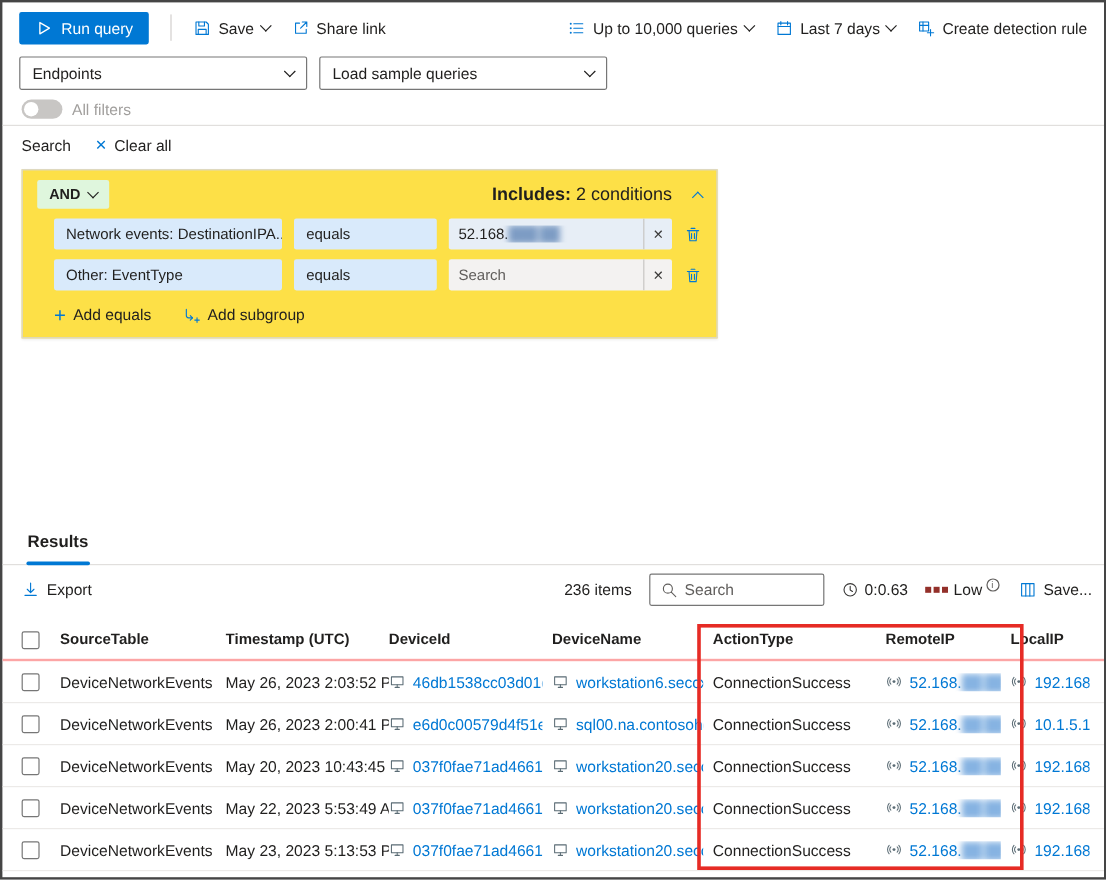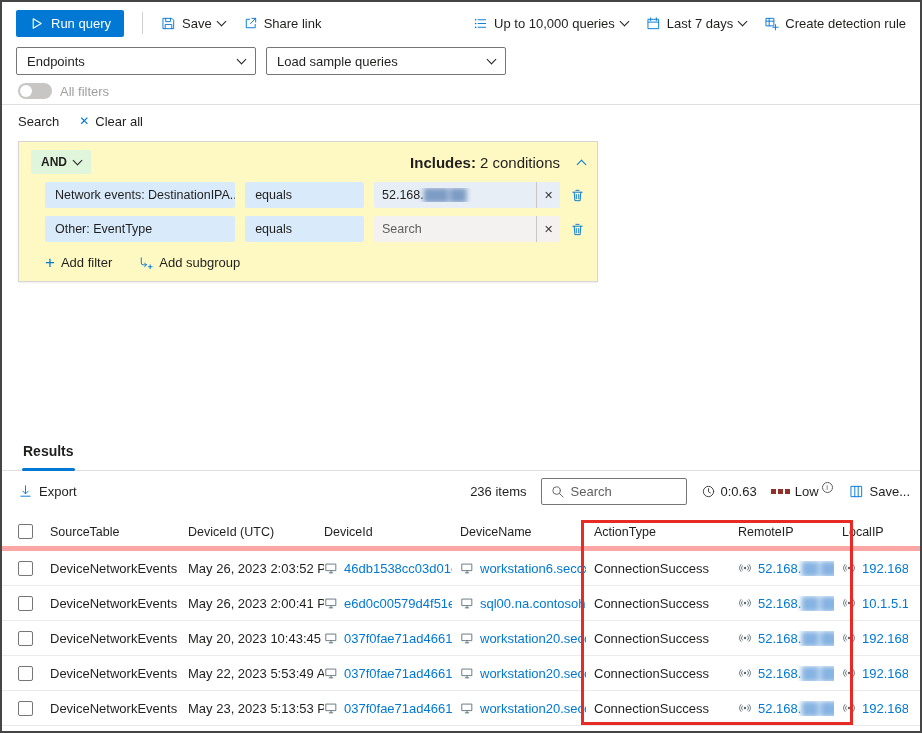--- a/index.html
+++ b/index.html
@@ -29,21 +29,21 @@
 
   .row3{height:26px;display:flex;align-items:center;gap:8px;padding:0 16px}
   .toggle{width:34px;height:16px;border-radius:9px;background:#c8c6c4;position:relative;display:inline-block}
   .toggle .knob{position:absolute;left:2px;top:2px;width:12px;height:12px;border-radius:50%;background:#fff}
   .lbl-disabled{color:var(--disabled)}
 
   .hr{border-top:1px solid var(--line)}
   .filters-head{height:32px;display:flex;align-items:center;gap:20px;padding:0 16px}
   .xglyph{color:var(--accent);font-size:12px;font-weight:700}
 
-  .fgroup{margin:4px 0 0 16px;width:580px;border:1px solid #d8d6d4;background:#fef9c3;padding:8px 12px;box-shadow:0 1px 2px rgba(0,0,0,.07)}
+  .fgroup{margin:4px 0 0 16px;width:580px;border:1px solid #d8d6d4;background:#fde047;padding:8px 12px;box-shadow:0 1px 2px rgba(0,0,0,.07)}
   .fg-head{display:flex;align-items:center;height:24px}
   .and-pill{background:var(--green);height:24px;padding:0 10px;border-radius:2px;font-weight:700;font-size:12px;gap:7px}
   .inc{font-size:15px}
   .inc b{font-weight:700}
   .inc span{margin-left:4px}
   .collapse{margin-left:18px;color:var(--accent)}
   .cond{display:flex;align-items:center;gap:10px;margin:8px 0 0 14px}
   .pill{background:var(--pill);height:26px;border-radius:2px;padding:0 10px;font-size:12.5px;white-space:nowrap;overflow:hidden;justify-content:flex-start}
   .pill.field{width:192px}
   .pill.op{width:120px}
@@ -72,21 +72,21 @@
   .perf{display:flex;align-items:flex-start;gap:5px;color:var(--text)}
   .perf .ic{color:#3b3a39}
   .usage{display:flex;align-items:center}
   .sq{width:5px;height:5px;background:var(--usage);display:inline-block;margin-right:2px}
   .usage .txt{margin-left:3px}
   .info{width:11px;height:11px;border:1px solid var(--muted);border-radius:50%;font-size:8px;display:inline-flex;align-items:center;justify-content:center;color:var(--muted);position:relative;top:-4px;margin-left:3px}
   .customize{white-space:nowrap;margin-left:2px}
 
   .table-wrap{position:relative;margin-top:6px}
   .thead,.trow{display:flex;align-items:center;padding-left:16px}
-  .thead{height:34px;border-bottom:5px solid #fca5a5;font-weight:400;font-size:12.5px}
+  .thead{height:34px;border-bottom:2px solid #fca5a5;font-weight:700;font-size:12.5px}
   .trow{height:35px;border-bottom:1px solid #eceae8}
   .cbc{width:32px;display:flex;align-items:center}
   .cb{width:15px;height:15px;border:1px solid #767676;border-radius:2px;background:#fff;display:inline-block}
   .col{white-space:nowrap;overflow:hidden;padding-right:8px;display:flex;align-items:center;gap:6px}
   .c1{width:138px}.c2{width:136px}.c3{width:136px}.c4{width:134px}.c5{width:144px}.c6{width:104px}
   .c7{flex:1;min-width:0;padding-right:12px}
   .link{color:var(--accent);text-decoration:none;white-space:nowrap;overflow:hidden}
   .cell-ic{display:inline-flex;color:#5a6b74;flex:none}
   .cell-ic svg{width:14px;height:14px;display:block}
   .redbox{position:absolute;left:579px;top:3px;width:272px;height:205px;border:3px solid var(--red);pointer-events:none;z-index:5}
@@ -227,21 +227,21 @@
           <svg viewBox="0 0 16 16">
             <path d="M3 4.5h10M6.3 2.5h3.4M4.5 4.5l.7 9h5.6l.7-9M6.7 7v4.5M9.3 7v4.5" fill="none" stroke="currentColor"></path>
           </svg>
         </span>
     </button>
   </div>
 
   <div class="fg-actions">
     <button>
       <span class="plus">+</span>
-      <span>Add filter</span>
+      <span>Add equals</span>
     </button>
     <button>
       <span class="ic">
           <svg viewBox="0 0 16 16">
             <path d="M3.5 3v5.5a2 2 0 002 2H9" fill="none" stroke="currentColor"></path>
             <path d="M7 8.5l2 2-2 2" fill="none" stroke="currentColor"></path>
             <path d="M11 12.5h4M13 10.5v4" fill="none" stroke="currentColor"></path>
           </svg>
         </span>
       <span>Add subgroup</span>
@@ -299,21 +299,21 @@
     <span>Save...</span>
   </button>
 </div>
 
 <div class="table-wrap">
   <div class="thead">
     <span class="cbc">
         <span class="cb"></span>
       </span>
     <span class="col c1">SourceTable</span>
-    <span class="col c2">DeviceId (UTC)</span>
+    <span class="col c2">Timestamp (UTC)</span>
     <span class="col c3">DeviceId</span>
     <span class="col c4">DeviceName</span>
     <span class="col c5">ActionType</span>
     <span class="col c6">RemoteIP</span>
     <span class="col c7">LocalIP</span>
   </div>
 
   <div class="trow">
     <span class="cbc">
         <span class="cb"></span>

